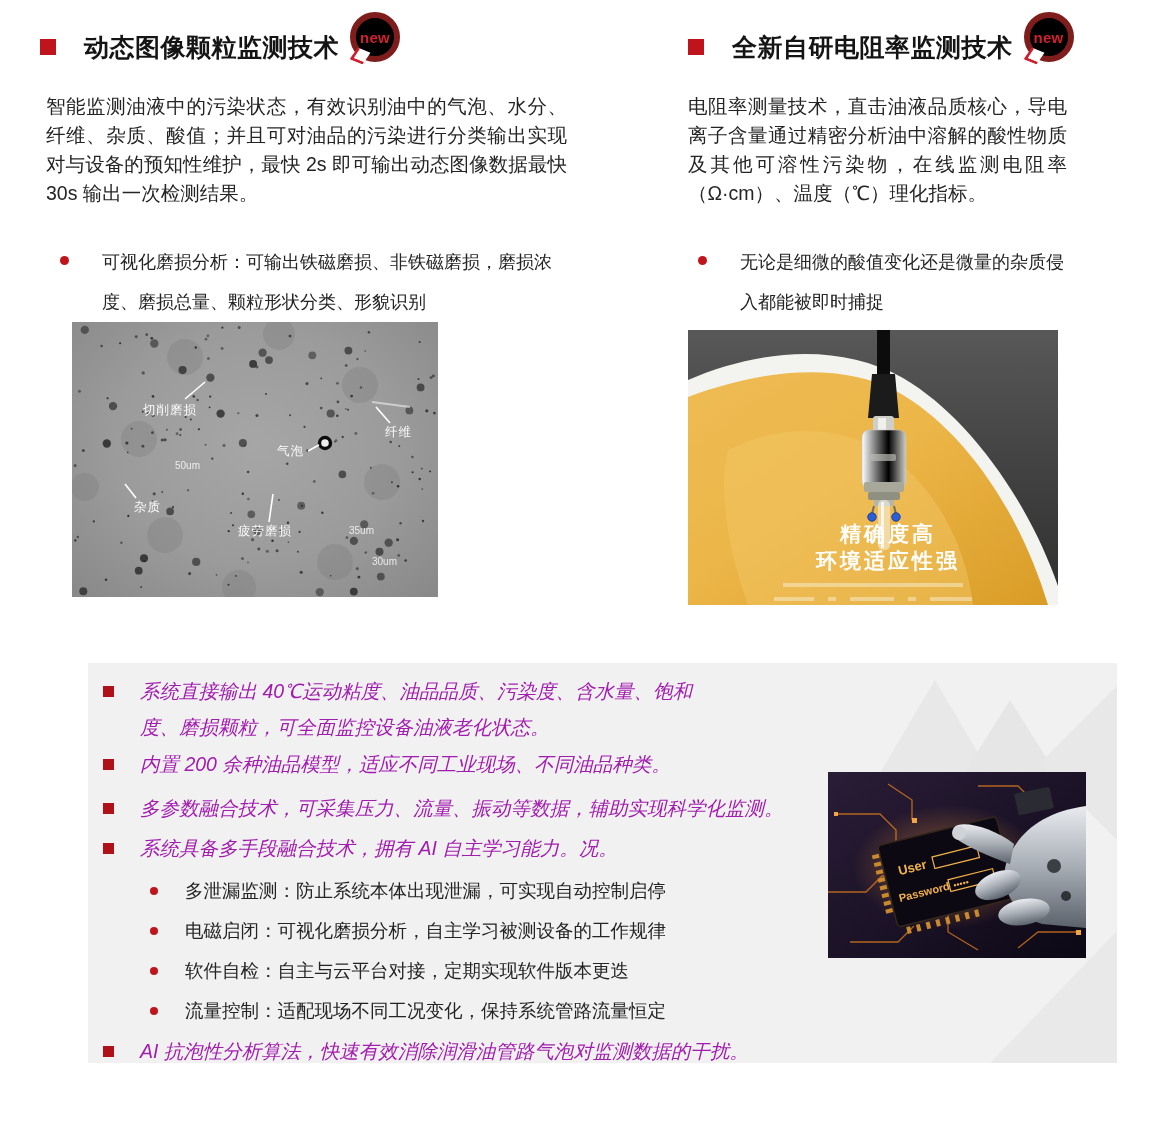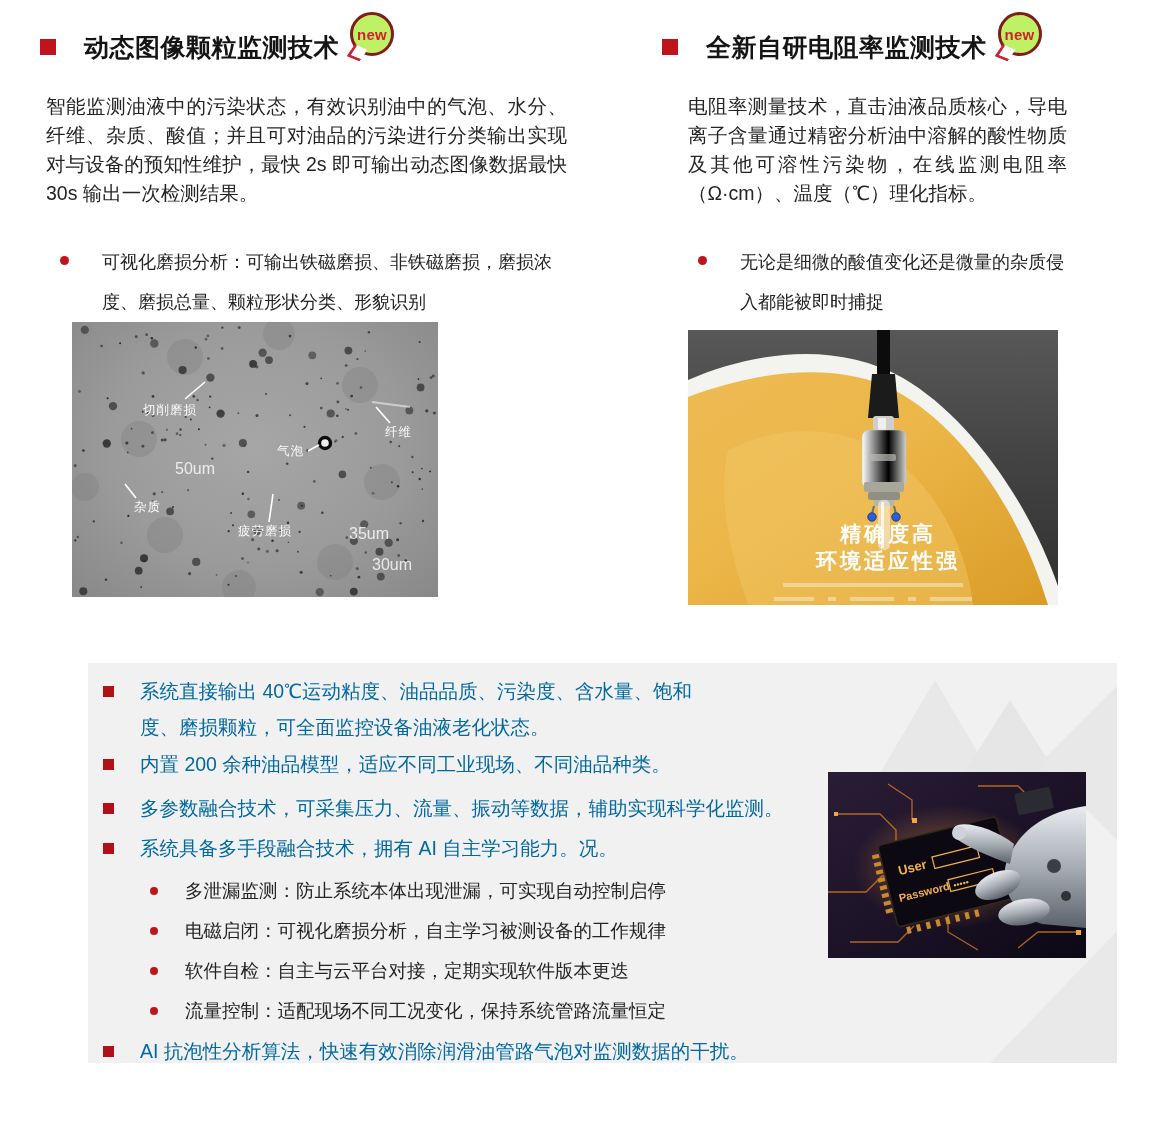--- a/index.html
+++ b/index.html
@@ -7,22 +7,22 @@
     width:1149px;height:1132px;background:#ffffff;
     font-family:"Liberation Sans",sans-serif;color:#232323;
     position:relative;overflow:hidden;
   }
 
   
   .sec-header{position:absolute;display:flex;align-items:flex-start;}
   .sq-marker{width:16px;height:16px;background:#c0141c;margin-top:13px;flex:none;}
   .sec-title{font-size:25px;font-weight:bold;color:#141414;letter-spacing:.5px;margin-left:28px;line-height:42px;white-space:nowrap;}
   .new-badge{
-    position:relative;width:38px;height:38px;border:3px solid #7f1d1d;border-radius:50%;
-    margin-left:11px;top:-14px;background:#bef264;flex:none;
+    position:relative;width:38px;height:38px;border:6px solid #7f1d1d;border-radius:50%;
+    margin-left:11px;top:-14px;background:#000000;flex:none;
     display:flex;align-items:center;justify-content:center;
   }
   .new-badge span{color:#cf2130;font-weight:bold;font-size:15px;letter-spacing:.3px;}
   .new-badge::after{
     content:"";position:absolute;left:-3px;bottom:-7px;width:11px;height:11px;background:#fff;
     border-bottom:3px solid #cf2130;border-left:3px solid #cf2130;
     transform:rotate(22deg) skewX(-12deg);border-bottom-left-radius:2px;
   }
 
   .para{position:absolute;font-size:19.5px;line-height:29px;color:#242424;text-align:justify;}
@@ -31,36 +31,36 @@
   .dot-marker{width:9px;height:9px;border-radius:50%;background:#c0141c;margin-top:14px;flex:none;}
   .bullet-text{font-size:18px;line-height:40px;color:#242424;}
 
   
   .micro-fig{
     position:absolute;left:72px;top:322px;width:366px;height:275px;overflow:hidden;
     background:radial-gradient(ellipse at 50% 45%, #a6a6a6 0%, #9b9b9b 55%, #888888 100%);
   }
   .micro-fig svg{position:absolute;left:0;top:0;}
   .micro-label{position:absolute;color:rgba(255,255,255,.96);font-size:12.5px;white-space:nowrap;letter-spacing:1px;}
-  .micro-scale{position:absolute;color:rgba(255,255,255,.8);font-size:16px;white-space:nowrap;}
+  .micro-scale{position:absolute;color:rgba(255,255,255,.8);font-size:10px;white-space:nowrap;}
 
   
   .sensor-fig{position:absolute;left:688px;top:330px;width:370px;height:275px;overflow:hidden;background:#3c3c3c;}
   .sensor-caption{position:absolute;left:55px;top:191px;width:290px;text-align:center;color:#fdfdfb;font-weight:bold;}
   .sensor-caption .l1{font-size:21px;letter-spacing:3px;line-height:26px;}
   .sensor-caption .l2{font-size:21px;letter-spacing:3px;line-height:28px;}
   .tiny-bars{position:absolute;left:0;width:370px;display:flex;justify-content:center;gap:14px;}
   .tiny-bars i{display:block;height:4px;background:rgba(255,255,255,.38);filter:blur(.6px);}
 
   
   .info-box{position:absolute;left:88px;top:663px;width:1029px;height:400px;background:#f1f1f1;overflow:hidden;}
   .box-list{position:absolute;left:15px;top:10px;width:690px;}
   .box-item{display:flex;align-items:flex-start;}
   .sq-small{width:11px;height:11px;background:#b01118;margin-top:13px;flex:none;}
-  .box-item .txt{margin-left:26px;font-size:19.5px;line-height:36px;color:#0369a1;}
+  .box-item .txt{margin-left:26px;font-size:19.5px;line-height:36px;color:#a21caf;font-style:italic;}
   .sub-list{margin-left:47px;}
   .sub-item{display:flex;align-items:flex-start;}
   .dot-small{width:8px;height:8px;border-radius:50%;background:#c0141c;margin-top:16px;flex:none;}
   .sub-item .txt{margin-left:27px;font-size:18.5px;line-height:40px;color:#242424;}
 
   .robot-fig{position:absolute;left:740px;top:109px;width:258px;height:186px;overflow:hidden;background:#120d1c;}
 </style>
 </head>
 <body>
 
@@ -281,21 +281,21 @@
   <span class="micro-label" style="left:71px;top:80px;">切削磨损</span>
   <span class="micro-label" style="left:313px;top:102px;">纤维</span>
   <span class="micro-label" style="left:205px;top:121px;">气泡</span>
   <span class="micro-label" style="left:62px;top:177px;">杂质</span>
   <span class="micro-label" style="left:166px;top:201px;">疲劳磨损</span>
   <span class="micro-scale" style="left:103px;top:138px;">50um</span>
   <span class="micro-scale" style="left:277px;top:203px;">35um</span>
   <span class="micro-scale" style="left:300px;top:234px;">30um</span>
 </div>
 
-<div class="sec-header" style="left:662px;top:26px;">
+<div class="sec-header" style="left:688px;top:26px;">
   <div class="sq-marker"></div>
   <div class="sec-title">全新自研电阻率监测技术</div>
   <div class="new-badge">
     <span>new</span>
   </div>
 </div>
 
 <div class="para" style="left:688px;top:92px;width:379px;">电阻率测量技术，直击油液品质核心，导电离子含量通过精密分析油中溶解的酸性物质及其他可溶性污染物，在线监测电阻率（Ω·cm）、温度（℃）理化指标。</div>
 
 <div class="bullet-row" style="left:670px;top:242px;width:400px;">

